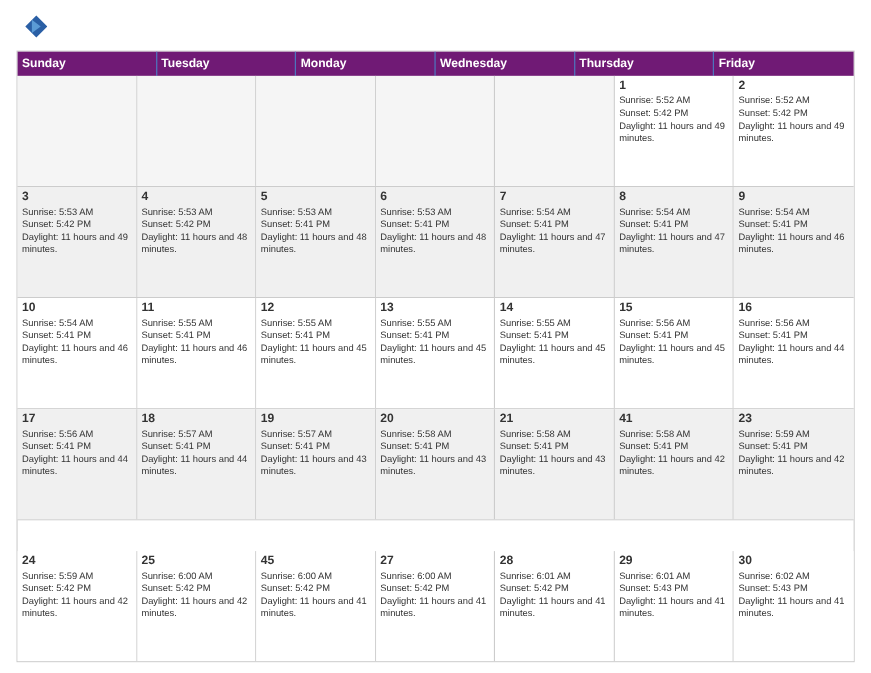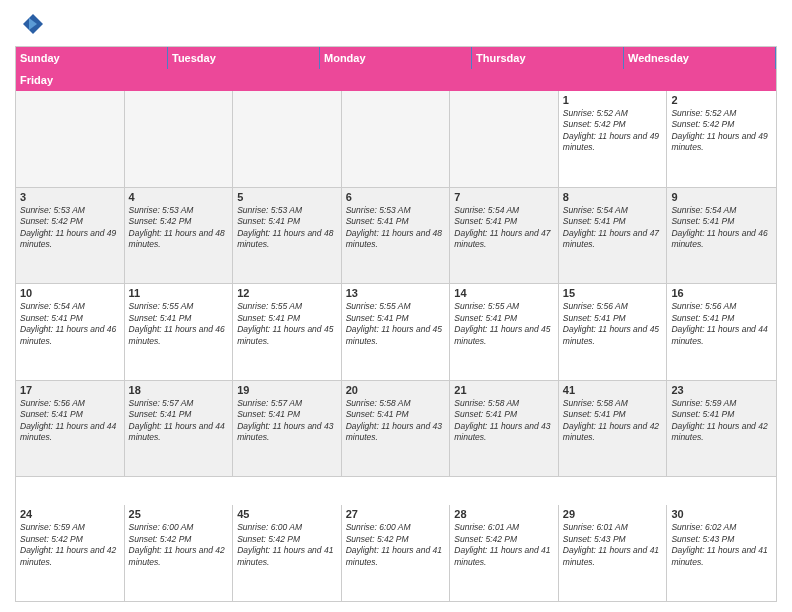--- a/index.html
+++ b/index.html
@@ -60,22 +60,22 @@
       color: #555;
     }
     .calendar {
       flex: 1;
       display: flex;
       flex-direction: column;
       border: 1px solid #ccc;
     }
     .cal-header {
       display: grid;
-      grid-template-columns: repeat(5, 1fr);
-      background: #ec4899;
+      grid-template-columns: repeat(6, 1fr);
+      background: #701a75;
     }
     .cal-header-cell {
       color: #fff;
       font-size: 11px;
       font-weight: bold;
       padding: 5px 4px;
       text-align: left;
       border-right: 1px solid #4a7fc5;
     }
     .cal-header-cell:last-child {
@@ -116,21 +116,20 @@
     .day-num {
       font-size: 11px;
       font-weight: bold;
       display: block;
       margin-bottom: 2px;
     }
     .cell-text {
       font-size: 8.5px;
       line-height: 1.35;
       color: #333;
-      font-style: italic;
     }
   </style>
 </head>
 <body>
 
 <div class="page">
   <div class="header">
     <div class="logo-area">
       <svg class="logo-icon" viewBox="0 0 28 28">
         <polygon points="18,4 28,14 18,24 8,14" fill="#2a5fa5"></polygon>
@@ -145,22 +144,22 @@
       <div class="month-year"></div>
       <div class="location"></div>
     </div>
   </div>
 
   <div class="calendar">
     <div class="cal-header">
     <div class="cal-header-cell">Sunday</div>
         <div class="cal-header-cell">Tuesday</div>
         <div class="cal-header-cell">Monday</div>
+        <div class="cal-header-cell">Wednesday</div>
         <div class="cal-header-cell">Thursday</div>
-        <div class="cal-header-cell">Wednesday</div>
         <div class="cal-header-cell">Friday</div>
       </div>
     <div class="cal-body">
     <div class="cal-row">
           <div class="cal-cell empty"></div>
           <div class="cal-cell empty"></div>
           <div class="cal-cell empty"></div>
           <div class="cal-cell empty"></div>
           <div class="cal-cell empty"></div>
           <div class="cal-cell">

